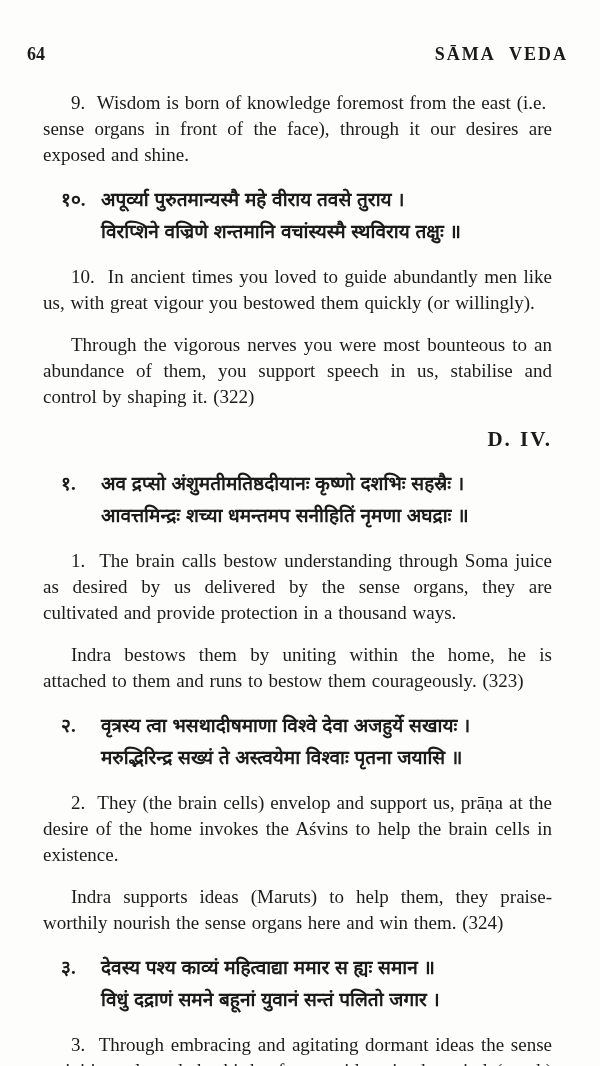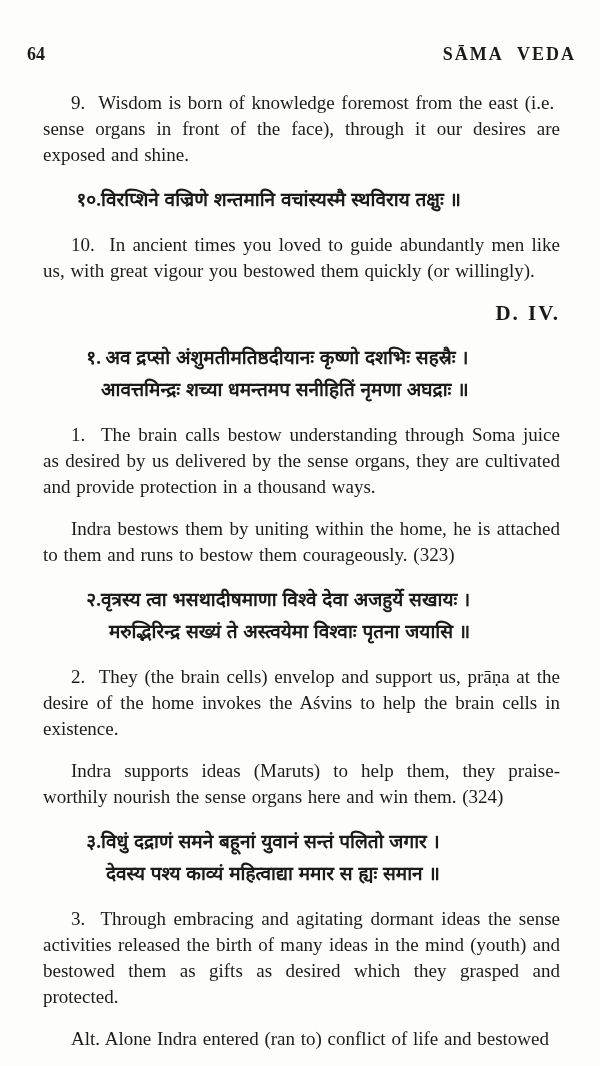--- a/index.html
+++ b/index.html
@@ -8,21 +8,21 @@
     background: #ffffff;
   }
   .page {
     position: relative;
     width: 600px;
     height: 1066px;
     box-sizing: border-box;
     background: #fdfdfb;
     font-family: "Liberation Serif", serif;
     color: #1b1b1b;
-    padding: 44px 24px 0 27px;
+    padding: 44px 32px 0 27px;
     overflow: hidden;
   }
   .header {
     display: flex;
     justify-content: space-between;
     align-items: baseline;
     font-size: 18px;
     line-height: 21px;
   }
   .page-number {
@@ -43,21 +43,21 @@
   .main p {
     margin: 16px;
     text-indent: 28px;
   }
   .verse {
     display: flex;
     margin: 8px 0 8px 34px;
     font-weight: 700;
     font-size: 19px;
     line-height: 32px;
-    text-align: right;
+    text-align: left;
     font-family: "Liberation Serif", "DejaVu Sans", serif;
   }
   .vnum {
     width: 40px;
     flex-shrink: 0;
   }
   .vlines {
     display: block;
   }
   .vline {
@@ -84,25 +84,27 @@
     <span class="running-title">SĀMA VEDA</span>
   </div>
 
   <div class="main">
 
     <p>9.&nbsp;&nbsp;Wisdom is born of knowledge foremost from the east (i.e.&nbsp; sense organs in front of the face), through it our desires are exposed and shine.</p>
 
     <div class="verse">
       <span class="vnum">१०.</span>
       <span class="vlines">
+        <span class="vline">अपूर्व्या पुरुतमान्यस्मै महे वीराय तवसे तुराय ।</span>
         <span class="vline">विरप्शिने वज्रिणे शन्तमानि वचांस्यस्मै स्थविराय तक्षुः ॥</span>
       </span>
     </div>
 
     <p>10.&nbsp;&nbsp;In ancient times you loved to guide abundantly men like us, with great vigour you bestowed them quickly (or willingly).</p>
+    <p>Through the vigorous nerves you were most bounteous to an abundance of them, you support speech in us, stabilise and control by shaping it. (322)</p>
 
     <p class="section-heading">D. IV.</p>
 
     <div class="verse">
       <span class="vnum">१.</span>
       <span class="vlines">
         <span class="vline">अव द्रप्सो अंशुमतीमतिष्ठदीयानः कृष्णो दशभिः सहस्रैः ।</span>
         <span class="vline">आवत्तमिन्द्रः शच्या धमन्तमप सनीहितिं नृमणा अघद्राः ॥</span>
       </span>
     </div>
@@ -117,22 +119,22 @@
         <span class="vline">मरुद्भिरिन्द्र सख्यं ते अस्त्वयेमा विश्वाः पृतना जयासि ॥</span>
       </span>
     </div>
 
     <p>2.&nbsp;&nbsp;They (the brain cells) envelop and support us, prāṇa at the desire of the home invokes the Aśvins to help the brain cells in existence.</p>
     <p>Indra supports ideas (Maruts) to help them, they praise-worthily nourish the sense organs here and win them. (324)</p>
 
     <div class="verse">
       <span class="vnum">३.</span>
       <span class="vlines">
+        <span class="vline">देवस्य पश्य काव्यं महित्वाद्या ममार स ह्यः समान ॥</span>
         <span class="vline">विधुं दद्राणं समने बहूनां युवानं सन्तं पलितो जगार ।</span>
-        <span class="vline">देवस्य पश्य काव्यं महित्वाद्या ममार स ह्यः समान ॥</span>
       </span>
     </div>
 
     <p>3.&nbsp;&nbsp;Through embracing and agitating dormant ideas the sense activities released the birth of many ideas in the mind (youth) and bestowed them as gifts as desired which they grasped and protected.</p>
     <p>Alt. Alone Indra entered (ran to) conflict of life and bestowed</p>
 
   </div>
 </div>
 
 </body></html>

